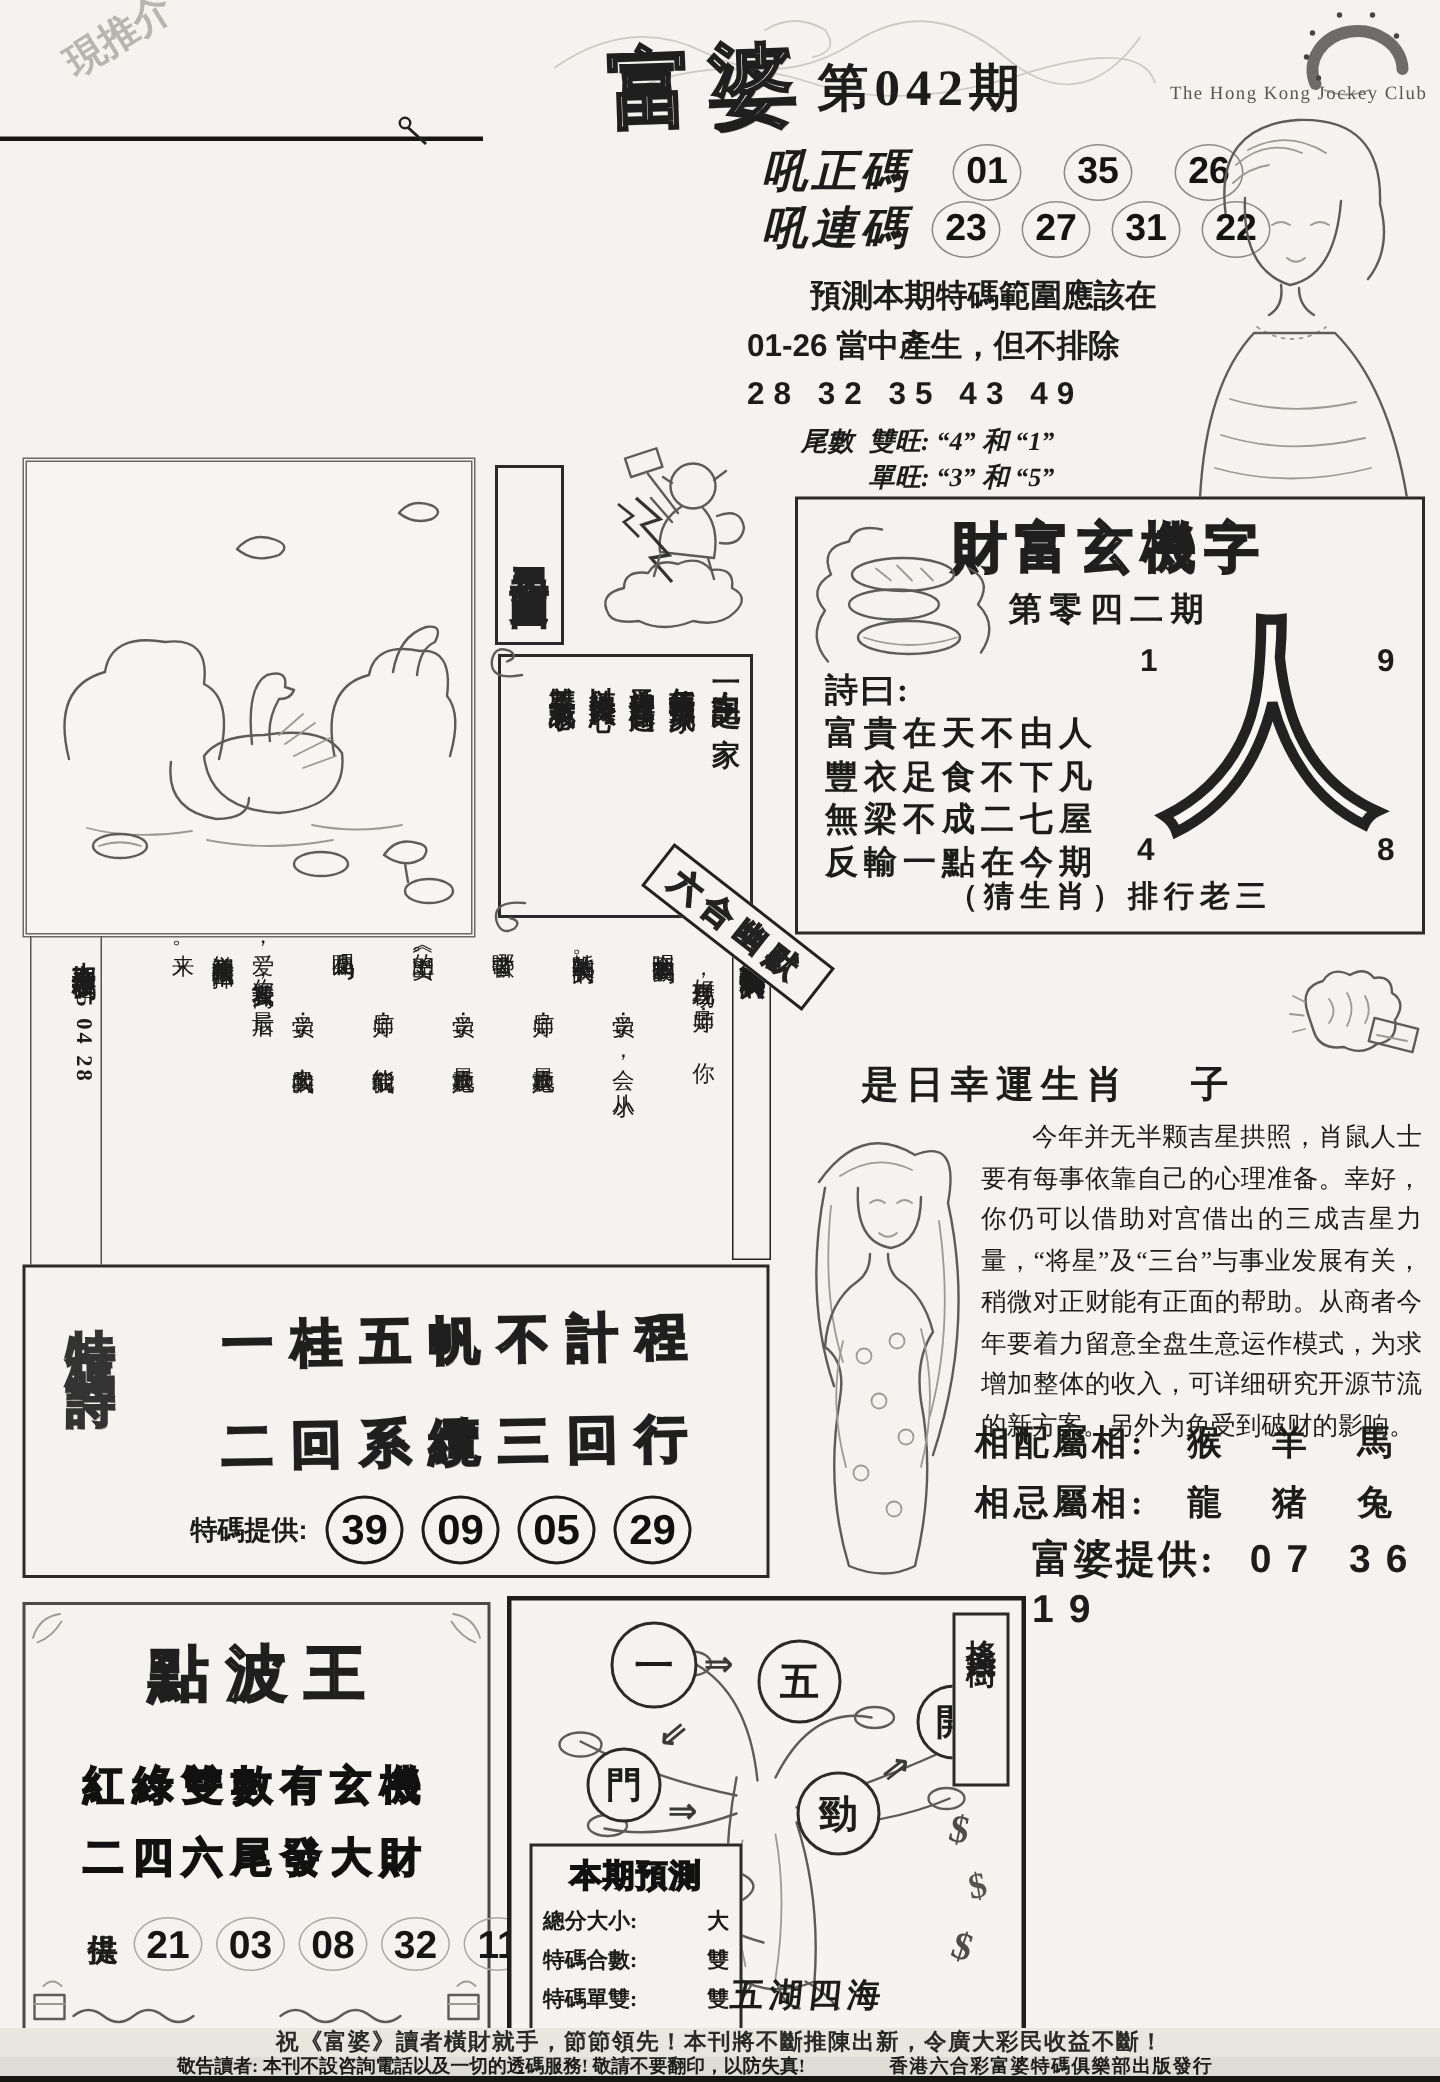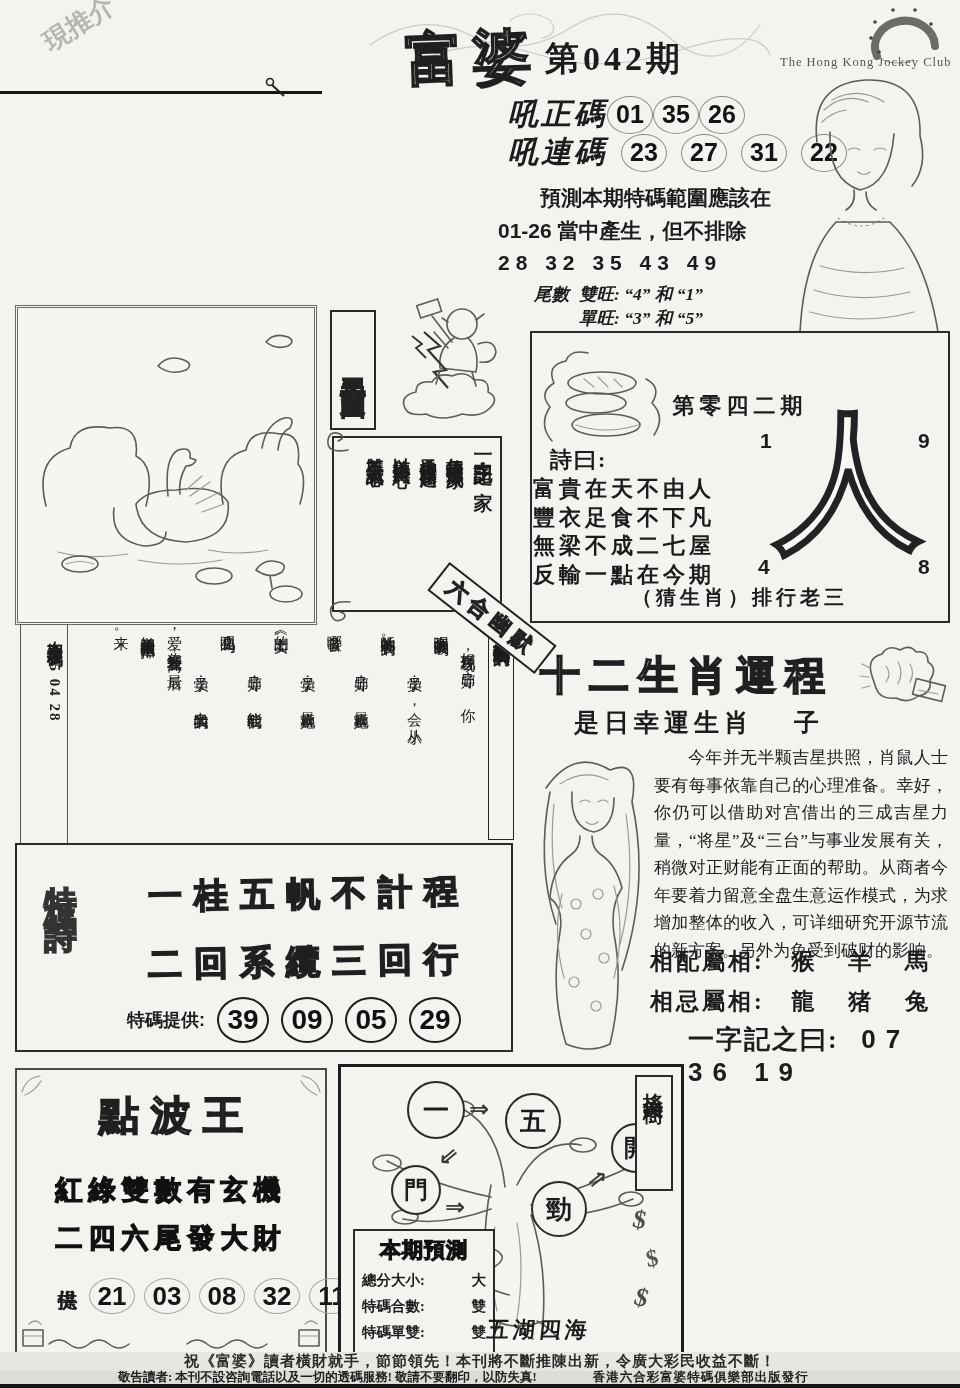--- a/index.html
+++ b/index.html
@@ -53,21 +53,21 @@
     <path class="sketchfaint" d="M28,58 q14,6 30,0"></path>
   </svg>
   <div class="abs" style="left:780px;top:55px;font-size:12.5px;color:#57564f;letter-spacing:1px;">The Hong Kong Jockey Club</div>
 
   <div class="abs" style="left:0;top:91px;width:322px;height:2.5px;background:#161616;"></div>
   <svg class="abs" style="left:262px;top:76px;width:26px;height:22px;" viewBox="0 0 26 22">
     <circle cx="8" cy="6" r="3.5" fill="none" stroke="#222" stroke-width="1.6"></circle>
     <path d="M10,9 L22,20" stroke="#222" stroke-width="2"></path>
   </svg>
 
-  <div class="abs" style="left:508px;top:94px;display:flex;align-items:center;gap:0;">
+  <div class="abs" style="left:508px;top:94px;display:flex;align-items:center;gap:28px;">
     <span style="font-size:30px;font-weight:bold;font-style:italic;letter-spacing:3px;">吼正碼</span>
     <span class="ball ball-soft">01</span>
     <span class="ball ball-soft">35</span>
     <span class="ball ball-soft">26</span>
   </div>
   <div class="abs" style="left:508px;top:132px;display:flex;align-items:center;gap:14px;">
     <span style="font-size:30px;font-weight:bold;font-style:italic;letter-spacing:3px;text-align:center;">吼連碼</span>
     <span class="ball ball-soft">23</span>
     <span class="ball ball-soft">27</span>
     <span class="ball ball-soft">31</span>
@@ -147,32 +147,33 @@
          font-weight:bold;line-height:1.12;letter-spacing:2px;">
       <div style="margin-block-end:9px;font-size:19px;">一字記之曰:家</div>
       <div style="margin-block-end:7px;">年華輕捐風流家</div>
       <div style="margin-block-end:7px;">神勇無比枝高超</div>
       <div style="margin-block-end:7px;">以德待人得民心</div>
       <div>雙手合十誠心求</div>
     </div>
   </div>
 
   <div class="abs box" style="left:530px;top:331px;width:416px;height:288px;">
+    <div class="hollow" style="position:absolute;left:0;right:0;top:8px;text-align:center;font-size:36px;letter-spacing:6px;">財富玄機字</div>
     <div style="position:absolute;left:0;right:0;top:58px;text-align:center;font-size:22px;font-weight:bold;letter-spacing:5px;">第零四二期</div>
     <svg style="position:absolute;left:4px;top:12px;width:130px;height:108px;" viewBox="0 0 130 108">
       <path class="sketchline" d="M16,96 Q2,80 14,62 Q2,48 18,38 Q10,20 30,16 Q34,4 52,8"></path>
       <path class="sketchline" d="M118,90 Q130,72 116,58 Q126,42 110,34"></path>
       <ellipse class="sketchline" cx="66" cy="38" rx="34" ry="11"></ellipse>
       <path class="sketchfaint" d="M48,34 l10,8 M62,32 l10,10 M78,34 l8,8"></path>
       <ellipse class="sketchline" cx="60" cy="58" rx="30" ry="10"></ellipse>
       <ellipse class="sketchline" cx="70" cy="80" rx="34" ry="11"></ellipse>
       <path class="sketchfaint" d="M40,80 q30,10 62,0"></path>
     </svg>
     <div style="position:absolute;left:18px;top:112px;font-size:22px;font-weight:bold;letter-spacing:2px;">詩曰:</div>
-    <div style="position:absolute;left:1px;top:142px;font-size:22px;font-weight:bold;line-height:1.3;letter-spacing:4px;">
+    <div style="position:absolute;left:18px;top:142px;font-size:22px;font-weight:bold;line-height:1.3;letter-spacing:4px;">
       <div>富貴在天不由人</div>
       <div>豐衣足食不下凡</div>
       <div>無梁不成二七屋</div>
       <div>反輸一點在今期</div>
     </div>
     <div class="hollow" style="position:absolute;left:242px;top:70px;width:150px;height:170px;font-size:150px;
          line-height:1.05;text-align:center;-webkit-text-stroke:2.2px #222;">人</div>
     <div class="abs sans" style="left:228px;top:96px;font-size:21px;font-weight:bold;">1</div>
     <div class="abs sans" style="left:386px;top:96px;font-size:21px;font-weight:bold;">9</div>
     <div class="abs sans" style="left:226px;top:222px;font-size:21px;font-weight:bold;">4</div>
@@ -200,21 +201,20 @@
     <div class="jcol">唱几句吗？”</div>
     <div class="jcol ind3">学员：“出卖我的</div>
     <div class="jcol">爱，你逼着我离开，最后</div>
     <div class="jcol">知道真相的我眼泪掉下</div>
     <div class="jcol">来。”</div>
   </div>
 
   <div class="abs hollow-thin" style="left:424px;top:600px;transform:rotate(38deg);border:2px solid #222;
        background:#f4f3ef;padding:2px 12px;font-size:21px;letter-spacing:6px;">六合幽默</div>
 
-  <div class="abs hollow" style="left:540px;top:648px;font-size:40px;letter-spacing:9px;">十二生肖運程</div>
   <svg class="abs" style="left:858px;top:642px;width:90px;height:80px;" viewBox="0 0 90 80">
     <path class="sketchline" d="M14,34 Q8,16 24,12 Q30,2 42,8 Q52,2 58,10 Q70,8 70,20 Q80,26 72,38 Q74,52 60,54 Q50,62 38,56 Q22,58 18,46 Z"></path>
     <path class="sketchfaint" d="M28,24 q6,8 0,16 M40,20 q6,10 0,22 M52,22 q5,9 0,18"></path>
     <rect class="sketchline" x="56" y="40" width="30" height="16" transform="rotate(14 71 48)"></rect>
     <path class="sketchfaint" d="M60,48 l20,4"></path>
     <path class="sketchfaint" d="M4,22 l8,4 M2,34 l9,1 M4,46 l8,-2"></path>
   </svg>
   <div class="abs sans" style="left:574px;top:706px;font-size:25px;font-weight:bold;letter-spacing:5px;">
     <span>是日幸運生肖</span>
     <span style="margin-left:28px;">子</span>
@@ -241,21 +241,21 @@
     <span style="margin-left:18px;letter-spacing:14px;">猴 羊 馬</span>
   </div>
 
   <div class="abs" style="left:654px;top:744px;width:294px;font-size:17px;line-height:1.62;text-align:justify;
        text-indent:2em;font-weight:500;">今年并无半颗吉星拱照，肖鼠人士要有每事依靠自己的心理准备。幸好，你仍可以借助对宫借出的三成吉星力量，“将星”及“三台”与事业发展有关，稍微对正财能有正面的帮助。从商者今年要着力留意全盘生意运作模式，为求增加整体的收入，可详细研究开源节流的新方案。另外为免受到破财的影响。</div>
   <div class="abs" style="left:650px;top:986px;font-size:23px;font-weight:bold;letter-spacing:3px;">
     <span>相忌屬相:</span>
     <span style="margin-left:18px;letter-spacing:14px;">龍 猪 兔</span>
   </div>
   <div class="abs" style="left:688px;top:1022px;font-size:26px;font-weight:bold;letter-spacing:2px;">
-    <span>一字記之曰:</span>
+    <span>富婆提供:</span>
     <span class="sans" style="margin-left:14px;letter-spacing:10px;">07 36 19</span>
   </div>
 
   <div class="abs box" style="left:15px;top:843px;width:494px;height:205px;">
     <div class="vtext hollow" style="position:absolute;left:22px;top:16px;height:172px;font-size:32px;
          letter-spacing:16px;-webkit-text-stroke:1.8px #333;">特碼詩</div>
     <div class="hollow" style="position:absolute;left:96px;top:26px;width:392px;text-align:center;font-size:34px;
          letter-spacing:12px;transform:rotate(-1deg);">一桂五帆不計程</div>
     <div class="hollow" style="position:absolute;left:96px;top:94px;width:392px;text-align:center;font-size:34px;
          letter-spacing:12px;transform:rotate(-1deg);">二回系纜三回行</div>

